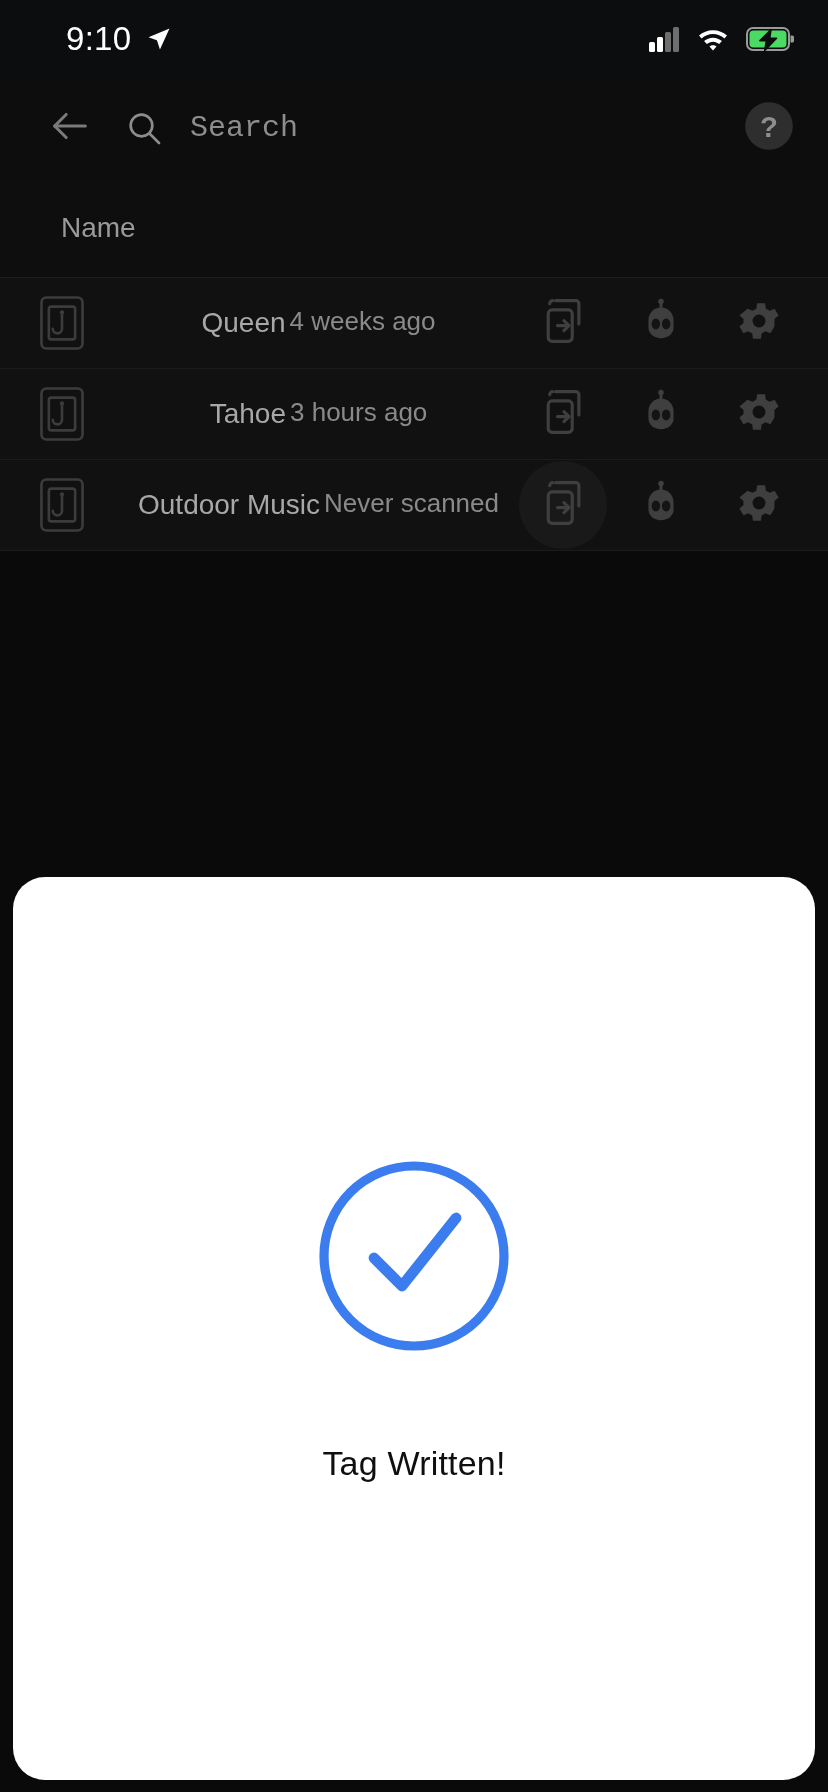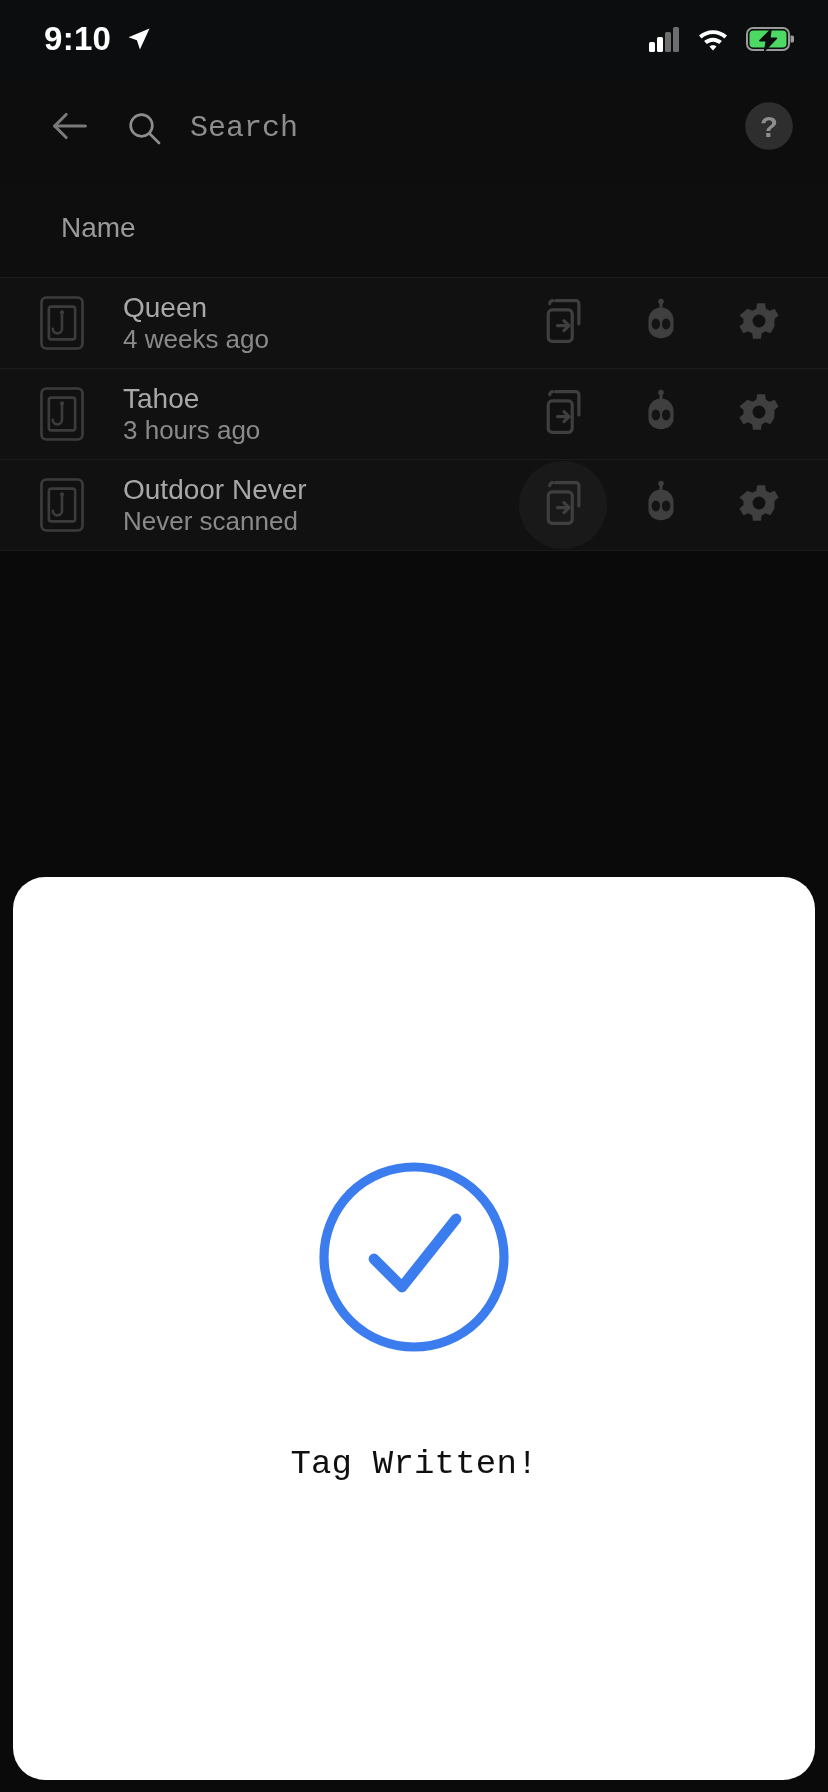--- a/index.html
+++ b/index.html
@@ -12,21 +12,21 @@
   #screen { position:relative; width:828px; height:1792px; background:#0a0a0a; }
 
   
   .statusbar {
     position:absolute; top:0; left:0; right:0; height:78px;
     background:#0b0d0e;
     display:flex; align-items:center; justify-content:space-between;
     padding:0 34px 0 44px;
   }
   .sb-left { display:flex; align-items:center; gap:14px; }
-  .sb-time { color:#ffffff; font-size:33px; font-weight:700; letter-spacing:0.3px; }
+  .sb-time { color:#ffffff; font-size:33px; font-weight:400; letter-spacing:0.3px;margin-left:22px; }
   .sb-right { display:flex; align-items:center; gap:16px; }
   .loc-arrow svg, .sig svg, .wifi svg, .batt svg { display:block; }
 
   
   .appbar {
     position:absolute; top:78px; left:0; right:0; height:100px;
     background:#0d0d0d;
     display:flex; align-items:center; padding:0 30px 0 38px;
   }
   .back-btn { width:64px; height:64px; display:flex; align-items:center; justify-content:center; flex:0 0 auto; }
@@ -50,42 +50,42 @@
   .col-name { color:#9a9a9a; font-size:28px; padding-left:61px; }
 
   
   .list { position:absolute; top:278px; left:0; right:0; }
   .row {
     position:relative; height:91px; display:flex; align-items:center;
     background:#111111;
     border-bottom:1px solid #1c1c1c;
   }
   .row-tagicon { width:123px; flex:0 0 auto; display:flex; align-items:center; justify-content:center; }
-  .row-text { flex:1; display:flex; flex-direction:column; justify-content:center; gap:4px; }
+  .row-text { flex:1; display:flex; flex-direction:row; justify-content:center; gap:4px; }
   .row-title { color:#a8a8a8; font-size:28px; line-height:1.05; }
   .row-sub { color:#8a8a8a; font-size:26px; line-height:1.05; }
   .row-actions { display:flex; align-items:center; gap:0; padding-right:20px; }
   .act {
     width:98px; height:91px; display:flex; align-items:center; justify-content:center;
     position:relative;
   }
   .act.pressed::before {
     content:""; position:absolute; left:50%; top:50%;
     width:88px; height:88px; margin:-44px 0 0 -44px;
     border-radius:50%; background:rgba(255,255,255,0.035);
   }
   .act svg { position:relative; z-index:1; }
 
   
   .sheet {
     position:absolute; left:13px; right:13px; top:877px; height:903px;
     background:#ffffff; border-radius:32px;
     display:flex; flex-direction:column; align-items:center; justify-content:center;
   }
-  .sheet-inner { display:flex; flex-direction:column; align-items:center; margin-top:-18px;font-family:Liberation Mono, monospace; }
+  .sheet-inner { display:flex; flex-direction:column; align-items:center; margin-top:-18px; }
   .check-circle { width:200px; height:200px; }
   .sheet-msg { color:#0f0f0f; font-size:34px; margin-top:88px; letter-spacing:0.2px; }
 </style>
 </head>
 <body>
 
 <div id="screen">
 
   <div class="statusbar">
     <div class="sb-left">
@@ -252,21 +252,21 @@
     <div class="row">
       <div class="row-tagicon">
         <svg width="46" height="56" viewBox="0 0 28 34" fill="none" stroke="#3c3c3c" stroke-width="1.6">
           <rect x="1.5" y="1.5" width="25" height="31" rx="3"></rect>
           <rect x="6" y="7" width="16" height="20" rx="1.5"></rect>
           <path d="M14 10.5v10c0 1.6-1.3 2.8-2.8 2.8S8.4 22 8.4 20.5" stroke-linecap="round"></path>
           <circle cx="14" cy="10.5" r="1.3" fill="#3c3c3c" stroke="none"></circle>
         </svg>
       </div>
       <div class="row-text">
-        <span class="row-title">Outdoor Never</span>
+        <span class="row-title">Outdoor Music</span>
         <span class="row-sub">Never scanned</span>
       </div>
       <div class="row-actions">
         <div class="act pressed">
           <span>
             <svg width="48" height="48" viewBox="0 0 26 26" fill="none" stroke="#3f3f3f" stroke-width="1.7" stroke-linecap="round" stroke-linejoin="round">
               <path d="M9 2h11a1.6 1.6 0 0 1 1.6 1.6v11"></path>
               <path d="M7.4 2A1.6 1.6 0 0 0 5.8 3.6v0"></path>
               <rect x="5" y="7" width="13" height="17" rx="2"></rect>
               <path d="M10 15.5h6M13.5 12.8l2.8 2.7-2.8 2.7"></path>

